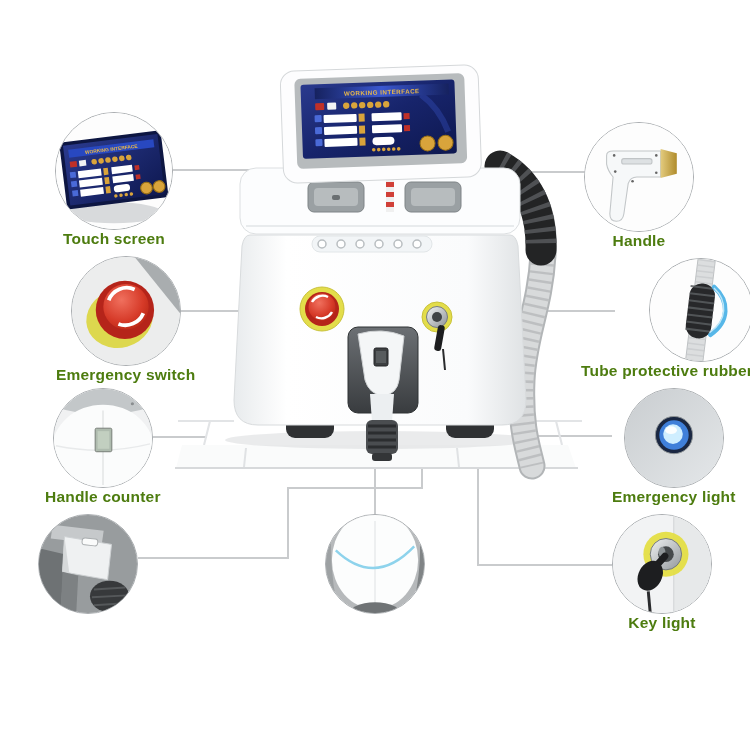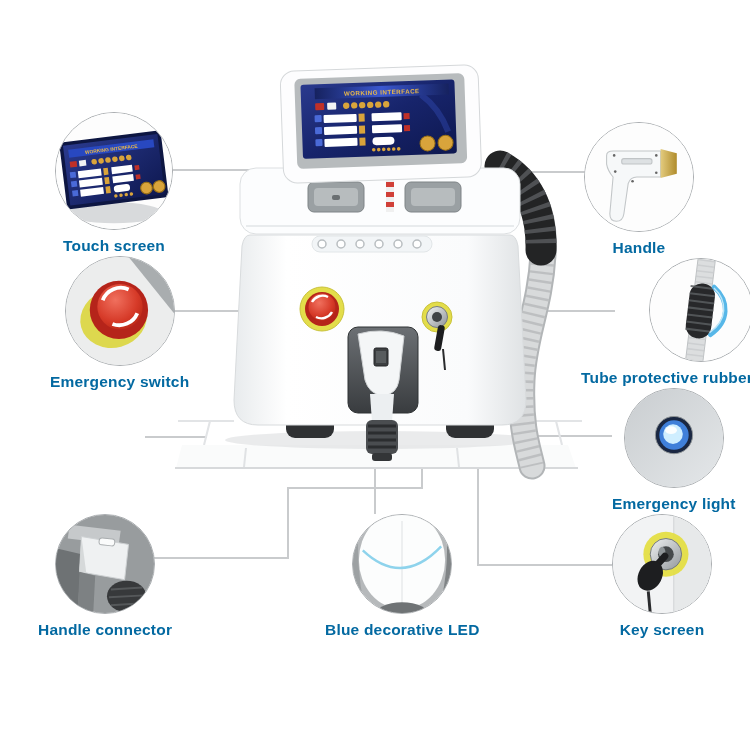--- a/index.html
+++ b/index.html
@@ -2,21 +2,21 @@
 <html><head>
 <meta charset="utf-8">
 <style>
   html,body{margin:0;padding:0;background:#ffffff;}
   .canvas{position:relative;width:750px;height:750px;background:#ffffff;overflow:hidden;
           font-family:"Liberation Sans",sans-serif;}
   .line{position:absolute;background:#c9cbcd;}
   .callout{position:absolute;display:flex;flex-direction:column;align-items:center;}
   .circle{border:1.5px solid #a9adb0;border-radius:50%;overflow:hidden;background:#fff;box-sizing:border-box;}
   .circle svg{display:block;width:100%;height:100%;}
-  .label{margin-top:7px;font-weight:700;font-size:15.5px;color:#0369a1;white-space:nowrap;letter-spacing:.2px;}
+  .label{font-weight:700;font-size:15.5px;color:#4d7c0f;white-space:nowrap;letter-spacing:.2px;}
   .machine{position:absolute;left:170px;top:48px;width:420px;height:432px;}
 </style>
 </head>
 <body>
 
 <div class="canvas">
 
   <div class="line" style="left:173px;top:169px;width:85px;height:2px"></div>
   <div class="line" style="left:160px;top:310px;width:88px;height:2px"></div>
   <div class="line" style="left:145px;top:436px;width:62px;height:2px"></div>
@@ -235,21 +235,21 @@
           <circle cx="58" cy="71.5" r="1.5" fill="#d9a43b"></circle>
             <circle cx="62.5" cy="71.5" r="1.5" fill="#d9a43b"></circle>
           <circle cx="76" cy="68" r="5" fill="#d9a43b" stroke="#9a7015"></circle>
           <circle cx="87" cy="68" r="5" fill="#d9a43b" stroke="#9a7015"></circle>
         </g>
       </svg>
     </div>
     <div class="label">Touch screen</div>
   </div>
 
-  <div class="callout" style="left:50px;top:256px">
+  <div class="callout" style="left:56px;top:256px">
     <div class="circle" style="width:110px;height:110px">
       <svg viewBox="0 0 100 100">
         <defs>
           <radialGradient id="cRed" cx="0.4" cy="0.35" r="0.8">
             <stop offset="0" stop-color="#f0705e"></stop>
               <stop offset="0.6" stop-color="#d63a28"></stop>
               <stop offset="1" stop-color="#b0220f"></stop>
           </radialGradient>
         </defs>
         <rect width="100" height="100" fill="#eceded"></rect>
@@ -257,53 +257,66 @@
         <ellipse cx="44" cy="57" rx="31" ry="27" fill="#ddd84e" transform="rotate(-15 44 57)"></ellipse>
         <circle cx="49" cy="49" r="27" fill="#b5241a"></circle>
         <circle cx="50" cy="46" r="21" fill="url(#cRed)"></circle>
         <path d="M34,40 A18,18 0 0 1 58,30" stroke="#ffffff" stroke-width="3.5" fill="none"></path>
         <path d="M66,52 A18,18 0 0 1 43,62" stroke="#ffffff" stroke-width="3.5" fill="none"></path>
       </svg>
     </div>
     <div class="label">Emergency switch</div>
   </div>
 
+  <div class="callout" style="left:45px;top:388px">
+    <div class="circle" style="width:100px;height:100px">
+      <svg viewBox="0 0 100 100">
+        <rect width="100" height="100" fill="#f0f1f2"></rect>
+        <path d="M0,0 H100 V18 Q50,34 0,18 Z" fill="#c3c7c9"></path>
+        <ellipse cx="50" cy="62" rx="52" ry="46" fill="#fbfcfc"></ellipse>
+        <path d="M50,22 L50,98" stroke="#e3e5e6" stroke-width="1.5" fill="none"></path>
+        <path d="M2,58 Q50,68 98,56" stroke="#e8eaeb" stroke-width="1.5" fill="none"></path>
+        <circle cx="80" cy="15" r="1.6" fill="#8a8e90"></circle>
+        <rect x="42" y="40" width="17" height="24" rx="1.5" fill="#aebbae" stroke="#777d77"></rect>
+        <rect x="44.5" y="43" width="12" height="18" fill="#c2cfc0"></rect>
+      </svg>
+    </div>
+    <div class="label">Handle counter</div>
+  </div>
 
   <div class="callout" style="left:38px;top:514px">
     <div class="circle" style="width:100px;height:100px">
       <svg viewBox="0 0 100 100">
         <rect width="100" height="100" fill="#989c9e"></rect>
         <polygon points="0,34 26,40 22,100 0,100" fill="#6e7274"></polygon>
         <polygon points="14,10 66,16 64,30 12,24" fill="#c6c9cb"></polygon>
         <polygon points="26,22 74,30 70,66 24,58" fill="#eff1f2" stroke="#cdd0d2"></polygon>
         <polygon points="26,22 31,60 24,58" fill="#d6d9da"></polygon>
         <rect x="44" y="24" width="16" height="7" rx="3" transform="rotate(6 52 27)" fill="#fafbfb" stroke="#a9adaf"></rect>
         <polygon points="22,100 24,58 40,62 38,100" fill="#7d8183"></polygon>
         <ellipse cx="72" cy="83" rx="20" ry="16" fill="#37393b"></ellipse>
         <line x1="56" y1="76" x2="88" y2="74" stroke="#55585a" stroke-width="2"></line>
         <line x1="54" y1="84" x2="90" y2="82" stroke="#55585a" stroke-width="2"></line>
         <line x1="56" y1="92" x2="88" y2="90" stroke="#55585a" stroke-width="2"></line>
       </svg>
     </div>
-    <div class="label">Handle connector</div>
   </div>
 
   <div class="callout" style="left:325px;top:514px">
     <div class="circle" style="width:100px;height:100px">
       <svg viewBox="0 0 100 100">
         <rect width="100" height="100" fill="#b6b9bb"></rect>
         <ellipse cx="50" cy="46" rx="44" ry="50" fill="#fcfdfd"></ellipse>
         <path d="M6,0 Q2,50 12,96 L0,100 L0,0 Z" fill="#9da1a3"></path>
         <path d="M94,0 Q100,50 88,96 L100,100 L100,0 Z" fill="#808486"></path>
         <line x1="50" y1="6" x2="50" y2="94" stroke="#e8eaeb" stroke-width="1.5"></line>
         <path d="M10,36 Q50,74 90,32" stroke="#8ed3ec" stroke-width="2.5" fill="none"></path>
         <ellipse cx="50" cy="103" rx="28" ry="14" fill="#6f7375"></ellipse>
       </svg>
     </div>
-    <div class="label">Blue decorative LED</div>
   </div>
 
   <div class="callout" style="left:584px;top:122px">
     <div class="circle" style="width:110px;height:110px">
       <svg viewBox="0 0 100 100">
         <defs>
           <linearGradient id="cGold" x1="0" y1="0" x2="1" y2="0">
             <stop offset="0" stop-color="#e3cb7e"></stop>
               <stop offset="1" stop-color="#b08c2c"></stop>
           </linearGradient>
@@ -373,16 +386,16 @@
         <line x1="62" y1="0" x2="62" y2="100" stroke="#d0d3d5"></line>
         <circle cx="54" cy="40" r="23" fill="#e4de44" opacity="0.95"></circle>
         <circle cx="54" cy="40" r="16" fill="url(#cMetal)" stroke="#73787b"></circle>
         <circle cx="54" cy="40" r="8" fill="#45494b"></circle>
         <ellipse cx="50" cy="38" rx="3.5" ry="5.5" fill="#8f9598"></ellipse>
         <path d="M44,52 L53,42" stroke="#1d1e20" stroke-width="7" stroke-linecap="round"></path>
         <ellipse cx="38" cy="62" rx="12" ry="16" transform="rotate(28 38 62)" fill="#1d1e20"></ellipse>
         <path d="M36,78 L38,100" stroke="#2a2b2d" stroke-width="3"></path>
       </svg>
     </div>
-    <div class="label">Key screen</div>
+    <div class="label">Key light</div>
   </div>
 
 </div>
 
 </body></html>

